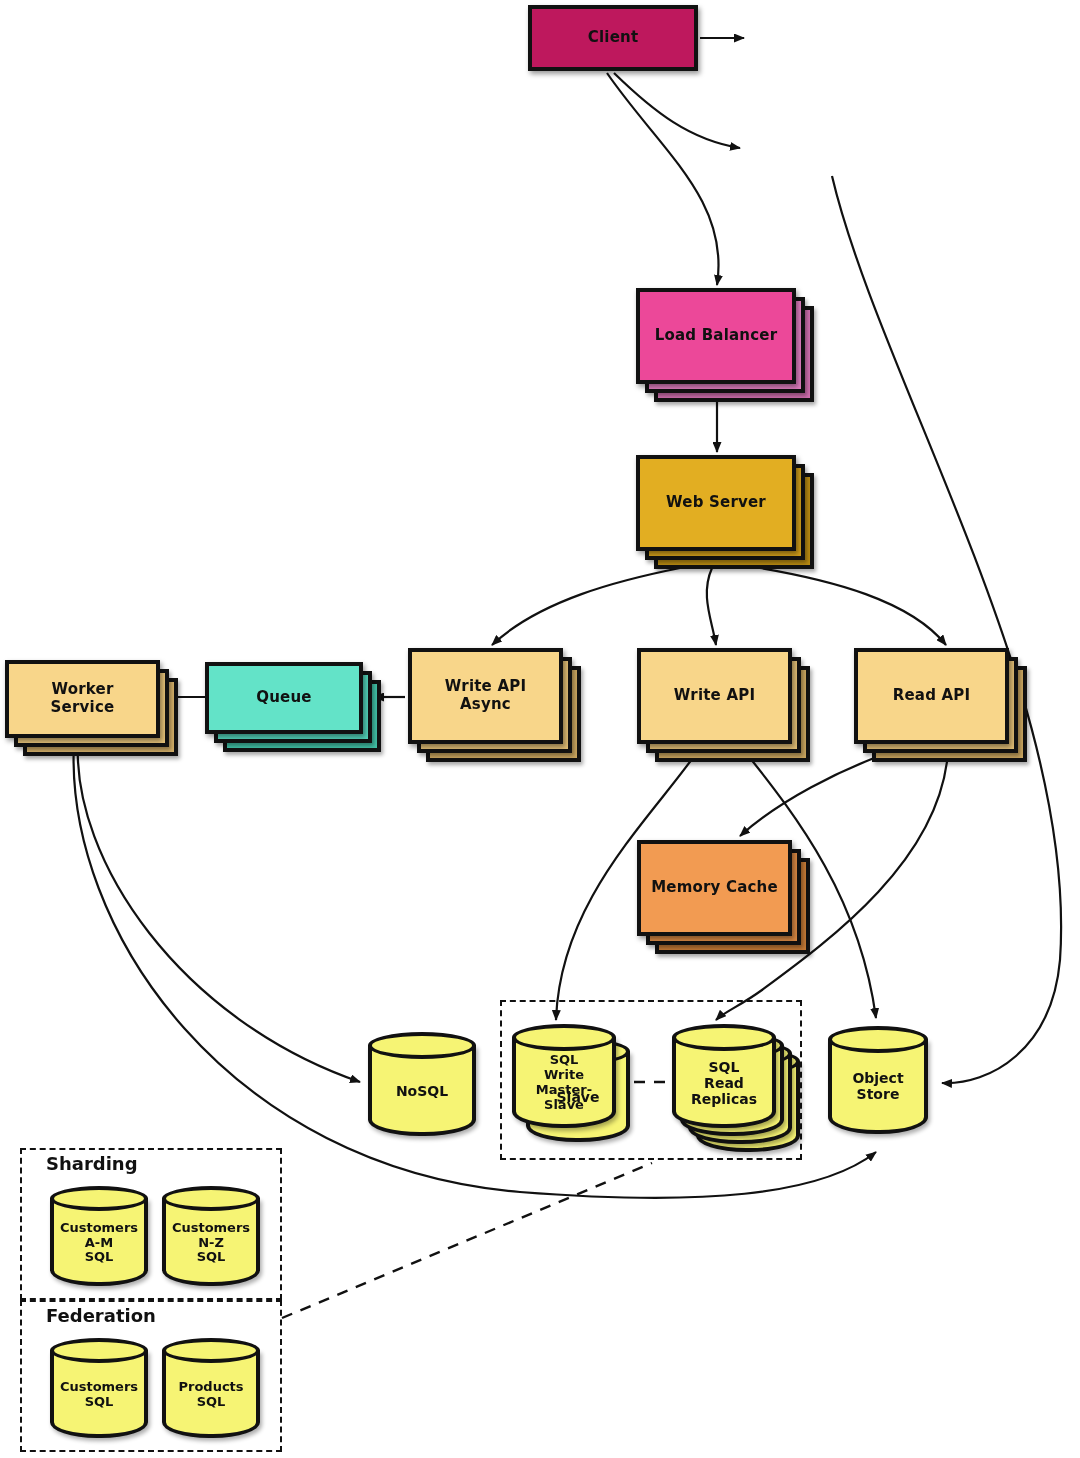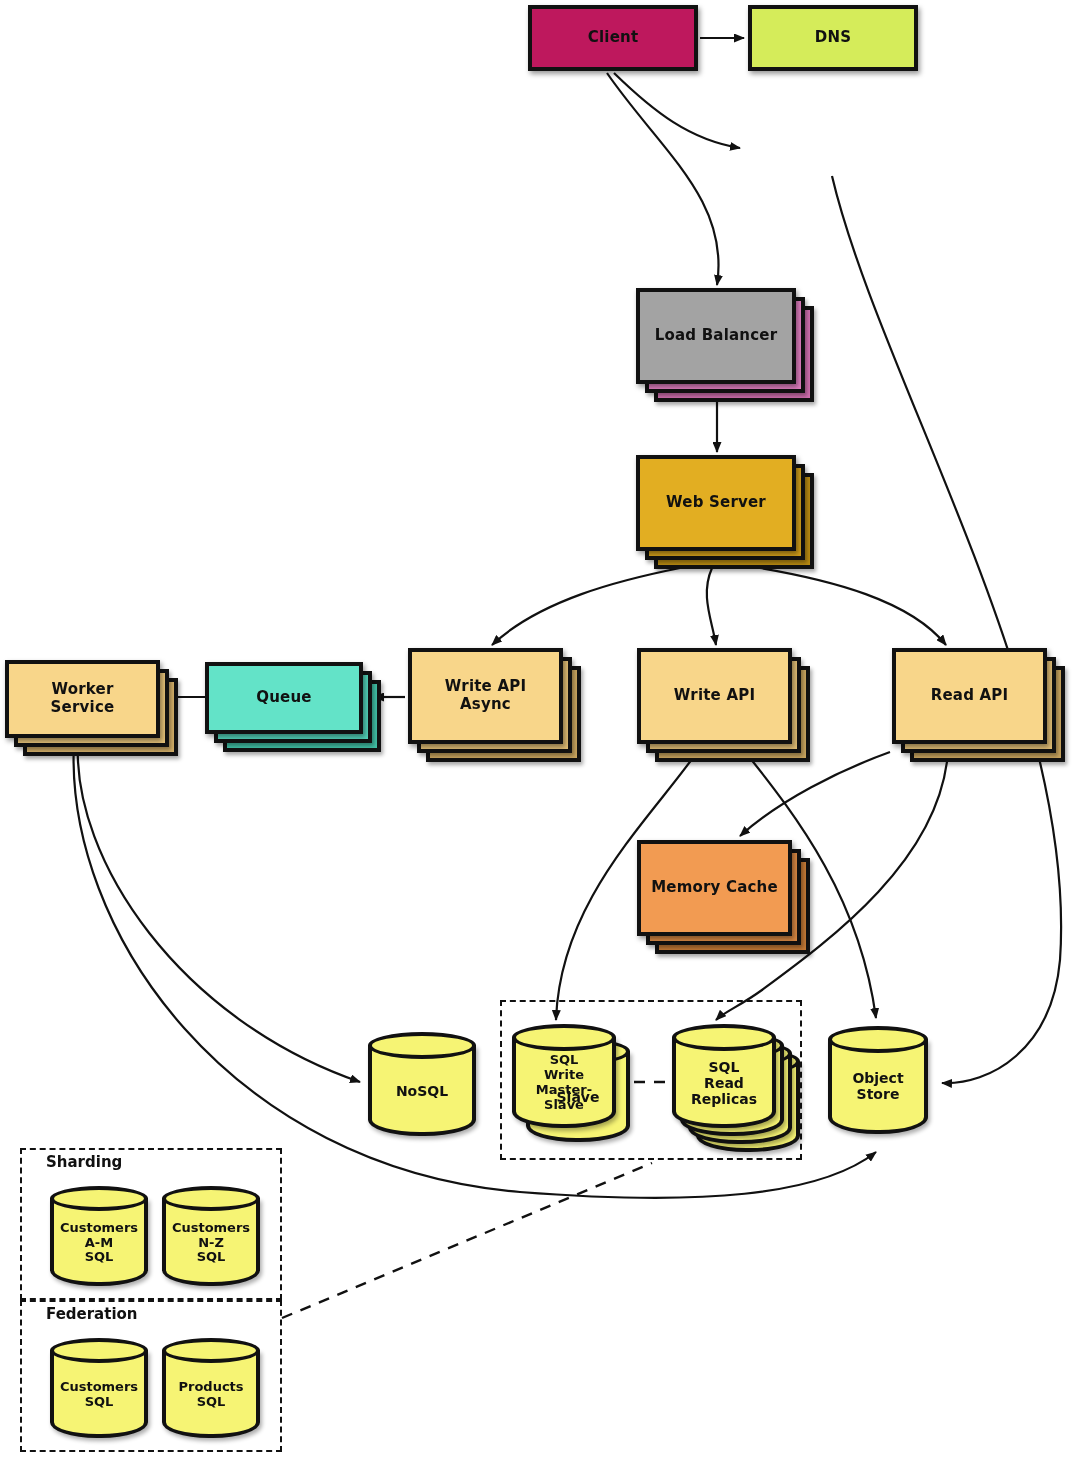--- a/index.html
+++ b/index.html
@@ -105,21 +105,21 @@
     position: absolute;
     border: 2.5px dashed #111111;
     box-sizing: border-box;
     background: transparent;
     z-index: 2;
   }
   .grouplabel {
     position: absolute;
     font-family: "DejaVu Sans", sans-serif;
     font-weight: bold;
-    font-size: 15px;
+    font-size: 18px;
     color: #111111;
     background: #ffffff;
     padding: 0 4px;
     z-index: 6;
   }
 </style>
 </head>
 <body>
 
 <div id="canvas">
@@ -179,31 +179,26 @@
 
   <div class="dashgroup" style="left:20px; top:1300px; width:262px; height:152px;"></div>
   <div class="grouplabel" style="left:42px; top:1305px;">Federation</div>
 
   <div class="boxwrap node" style="left:528px; top:5px; width:172px; height:68px;">
     <div class="boxfront" style="left:0; top:0; width:170px; height:66px; background:#be185d;">
       <span class="boxlabel">Client</span>
     </div>
   </div>
 
-  <div class="boxwrap node" style="left:748px; top:5px; width:170px; height:68px;">
-    <div class="boxfront" style="left:0; top:0; width:170px; height:66px; background:#d5ec5a;">
-      <span class="boxlabel">DNS</span>
-    </div>
-  </div>
 
 
   <div class="boxwrap node" style="left:636px; top:288px; width:175px; height:120px;">
     <div class="boxlayer" style="left:18px; top:18px; width:160px; height:96px; background:#d06fae;"></div>
     <div class="boxlayer" style="left:9px; top:9px; width:160px; height:96px; background:#e07ec0;"></div>
-    <div class="boxfront" style="left:0; top:0; width:160px; height:96px; background:#a3a3a3;">
+    <div class="boxfront" style="left:0; top:0; width:160px; height:96px; background:#ec4899;">
       <span class="boxlabel">Load Balancer</span>
     </div>
   </div>
 
   <div class="boxwrap node" style="left:636px; top:455px; width:175px; height:120px;">
     <div class="boxlayer" style="left:18px; top:18px; width:160px; height:96px; background:#b98b12;"></div>
     <div class="boxlayer" style="left:9px; top:9px; width:160px; height:96px; background:#cf9d1a;"></div>
     <div class="boxfront" style="left:0; top:0; width:160px; height:96px; background:#e2ae22;">
       <span class="boxlabel">Web Server</span>
     </div>
@@ -236,21 +231,21 @@
   </div>
 
   <div class="boxwrap node" style="left:637px; top:648px; width:182px; height:120px;">
     <div class="boxlayer" style="left:18px; top:18px; width:155px; height:96px; background:#c9a55f;"></div>
     <div class="boxlayer" style="left:9px; top:9px; width:155px; height:96px; background:#e0bd75;"></div>
     <div class="boxfront" style="left:0; top:0; width:155px; height:96px; background:#f8d68a;">
       <span class="boxlabel">Write API</span>
     </div>
   </div>
 
-  <div class="boxwrap node" style="left:892px; top:648px; width:182px; height:120px;">
+  <div class="boxwrap node" style="left:854px; top:648px; width:182px; height:120px;">
     <div class="boxlayer" style="left:18px; top:18px; width:155px; height:96px; background:#c9a55f;"></div>
     <div class="boxlayer" style="left:9px; top:9px; width:155px; height:96px; background:#e0bd75;"></div>
     <div class="boxfront" style="left:0; top:0; width:155px; height:96px; background:#f8d68a;">
       <span class="boxlabel">Read API</span>
     </div>
   </div>
 
   <div class="boxwrap node" style="left:637px; top:840px; width:182px; height:120px;">
     <div class="boxlayer" style="left:18px; top:18px; width:155px; height:96px; background:#c47a36;"></div>
     <div class="boxlayer" style="left:9px; top:9px; width:155px; height:96px; background:#d98944;"></div>

